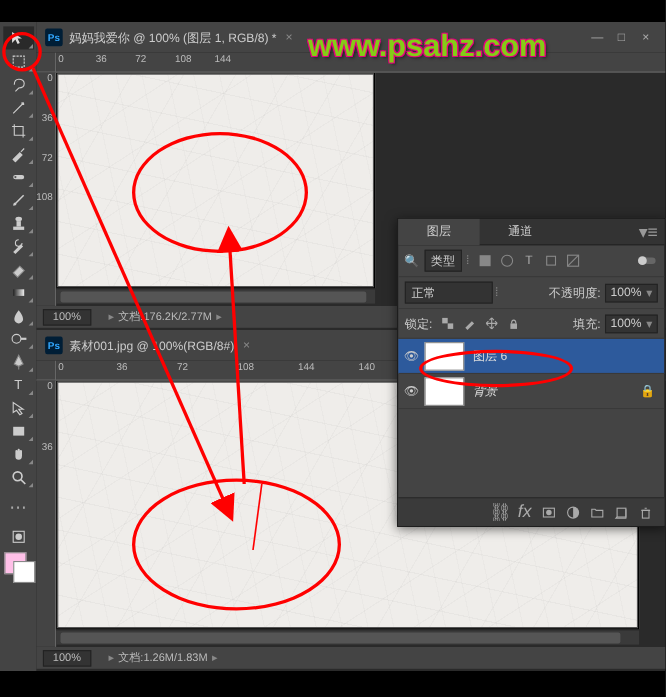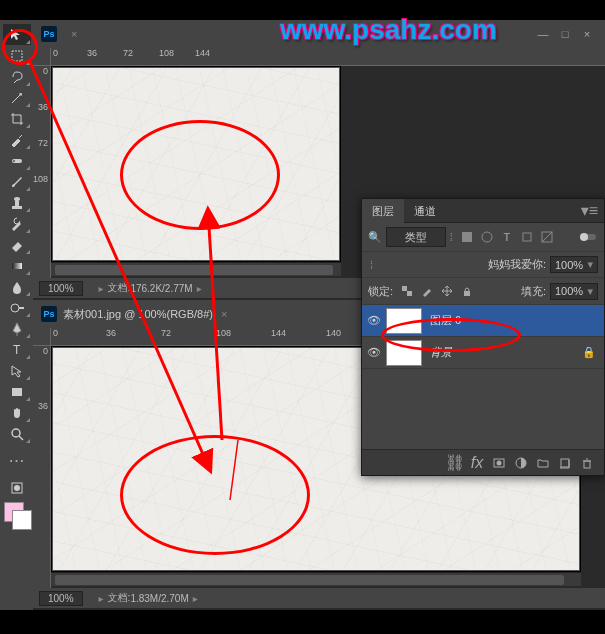--- a/index.html
+++ b/index.html
@@ -1,17 +1,17 @@
 <!DOCTYPE html>
 <html><head>
 <meta charset="utf-8">
 <style>
 *{margin:0;padding:0;box-sizing:border-box;font-family:"Microsoft YaHei",Arial,sans-serif;}
 body{background:#000;width:605px;height:634px;position:relative;overflow:hidden;}
-.watermark{position:absolute;top:14px;left:280px;font-size:28px;font-weight:bold;color:#0ea5e9;text-shadow:-1px -1px 0 #e6007e,1px -1px 0 #e6007e,-1px 1px 0 #e6007e,1px 1px 0 #e6007e,2px 2px 3px rgba(0,0,0,0.5);font-family:Arial,sans-serif;z-index:1000;}
+.watermark{position:absolute;top:26px;left:280px;font-size:28px;font-weight:bold;color:#84cc16;text-shadow:-1px -1px 0 #e6007e,1px -1px 0 #e6007e,-1px 1px 0 #e6007e,1px 1px 0 #e6007e,2px 2px 3px rgba(0,0,0,0.5);font-family:Arial,sans-serif;z-index:1000;}
 .app{position:absolute;left:0;top:20px;background:#2a2a2a;display:flex;}
 
 .toolbar{width:33px;background:#444;display:flex;flex-direction:column;padding:4px 0;}
 .tool{width:28px;height:21px;margin:0 auto;display:flex;align-items:center;justify-content:center;color:#ccc;cursor:pointer;position:relative;}
 .tool svg{width:16px;height:16px;}
 .tool.active{background:#2a2a2a;}
 .tool-tri{position:absolute;bottom:1px;right:1px;width:0;height:0;border-left:4px solid transparent;border-bottom:4px solid #888;}
 .swatch-area{padding:4px;}
 .fg-swatch{width:20px;height:20px;background:#ffc0e8;border:1px solid #888;}
 .bg-swatch{width:20px;height:20px;background:#fff;border:1px solid #888;margin-top:-12px;margin-left:8px;}
@@ -35,25 +35,25 @@
  repeating-linear-gradient(78deg,rgba(120,120,120,0.04) 0 1px,transparent 1px 23px),
  repeating-linear-gradient(-60deg,rgba(120,120,120,0.05) 0 1px,transparent 1px 41px);
  position:relative;}
 .canvas-frame{border:1px solid #000;box-shadow:inset 0 0 0 1px #555;}
 .doc-status{background:#444;height:20px;display:flex;align-items:center;padding:0 6px;color:#bbb;font-size:10px;}
 .doc-status .zoom-box{background:#333;border:1px solid #222;padding:1px 8px;margin-right:12px;}
 .doc-status .arrow{margin:0 4px;color:#888;}
 
 .layers-panel{position:absolute;right:0;top:198px;width:244px;background:#444;border:1px solid #1a1a1a;box-shadow:0 2px 10px rgba(0,0,0,0.6);z-index:500;}
 .panel-tabs{height:24px;background:#333;display:flex;align-items:center;border-bottom:1px solid #222;}
-.panel-tab{padding:0 10px;height:24px;line-height:24px;font-size:11px;color:#ccc;cursor:pointer;}
+.panel-tab{padding:0 26px;height:24px;line-height:24px;font-size:11px;color:#ccc;cursor:pointer;}
 .panel-tab.active{background:#444;}
 .panel-menu-btn{margin-left:auto;padding:0 6px;color:#999;cursor:pointer;}
 .panel-row{display:flex;align-items:center;padding:4px 6px;border-bottom:1px solid #393939;font-size:11px;color:#ccc;}
-.panel-row select,.panel-row .sel{background:#333;border:1px solid #222;color:#ccc;font-size:11px;padding:2px 18px;height:20px;}
+.panel-row select,.panel-row .sel{background:#333;border:1px solid #222;color:#ccc;font-size:11px;padding:2px 5px;height:20px;}
 .panel-row .icon-btn{width:18px;height:18px;display:flex;align-items:center;justify-content:center;color:#aaa;cursor:pointer;margin:0 1px;}
 .panel-row .lbl{margin-right:4px;}
 .panel-row .pct{width:48px;background:#333;border:1px solid #222;padding:1px 4px;display:flex;align-items:center;}
 .layer-list{max-height:120px;overflow:auto;}
 .layer{display:flex;align-items:center;height:32px;border-bottom:1px solid #393939;font-size:11px;color:#ddd;}
 .layer.selected{background:#2d5a9c;}
 .layer .eye{width:24px;text-align:center;color:#ccc;cursor:pointer;}
 .layer .thumb{width:36px;height:26px;background:#fff;border:1px solid #888;margin-right:8px;}
 .layer .lock-ico{margin-left:auto;margin-right:8px;color:#aaa;}
 .layer .name{font-style:normal;}
@@ -227,20 +227,21 @@
       <div class="fg-swatch"></div>
       <div class="bg-swatch"></div>
     </div>
   </div>
 
   <div class="main" style="width:572px;">
 
     <div class="doc-window">
       <div class="doc-title">
         <div class="ps-icon">Ps</div>
+        <span>妈妈我爱你 @ 100% (图层 1, RGB/8) *</span>
         <span class="close-x">×</span>
         <span class="spacer"></span>
         <span class="win-btn">—</span>
         <span class="win-btn">□</span>
         <span class="win-btn">×</span>
       </div>
       <div class="canvas-wrap" style="height:230px;">
         <div class="ruler-corner"></div>
         <div class="ruler-h">
           <span class="lbl" style="left:2px">0</span>
@@ -292,21 +293,21 @@
         </div>
         <div class="canvas canvas-frame" style="height:226px;width:530px;"></div>
         <div class="scroll-h" style="width:530px;">
             <div class="thumb"></div>
           </div>
       </div>
       <div class="doc-status">
         <span class="zoom-box">100%</span>
         <span class="arrow">▸</span>
         <span>文档:</span>
-        <span>1.83M/2.70M</span>
+        <span>1.26M/1.83M</span>
         <span class="arrow">▸</span>
       </div>
     </div>
 
   </div>
 </div>
 
 <div class="layers-panel">
   <div class="panel-tabs">
     <div class="panel-tab active">图层</div>
@@ -340,23 +341,24 @@
         </svg>
       </span>
     <span class="icon-btn" style="margin-left:auto;">
         <svg width="18" height="12" viewBox="0 0 18 12">
           <rect x="1" y="3" width="16" height="6" rx="3" fill="#666"></rect>
           <circle cx="5" cy="6" r="4" fill="#ccc"></circle>
         </svg>
       </span>
   </div>
   <div class="panel-row">
+    <span class="sel" style="width:80px;">正常</span>
     <span style="margin:0 2px;color:#888;">⁞</span>
     <span style="flex:1;"></span>
-    <span class="lbl">妈妈我爱你:</span>
+    <span class="lbl">不透明度:</span>
     <span class="pct">
         <span>100%</span>
         <span style="margin-left:auto;color:#888;">▾</span>
       </span>
   </div>
   <div class="panel-row">
     <span class="lbl">锁定:</span>
     <span class="icon-btn">
         <svg width="14" height="14" viewBox="0 0 14 14">
           <rect x="2" y="2" width="5" height="5" fill="#aaa"></rect>

